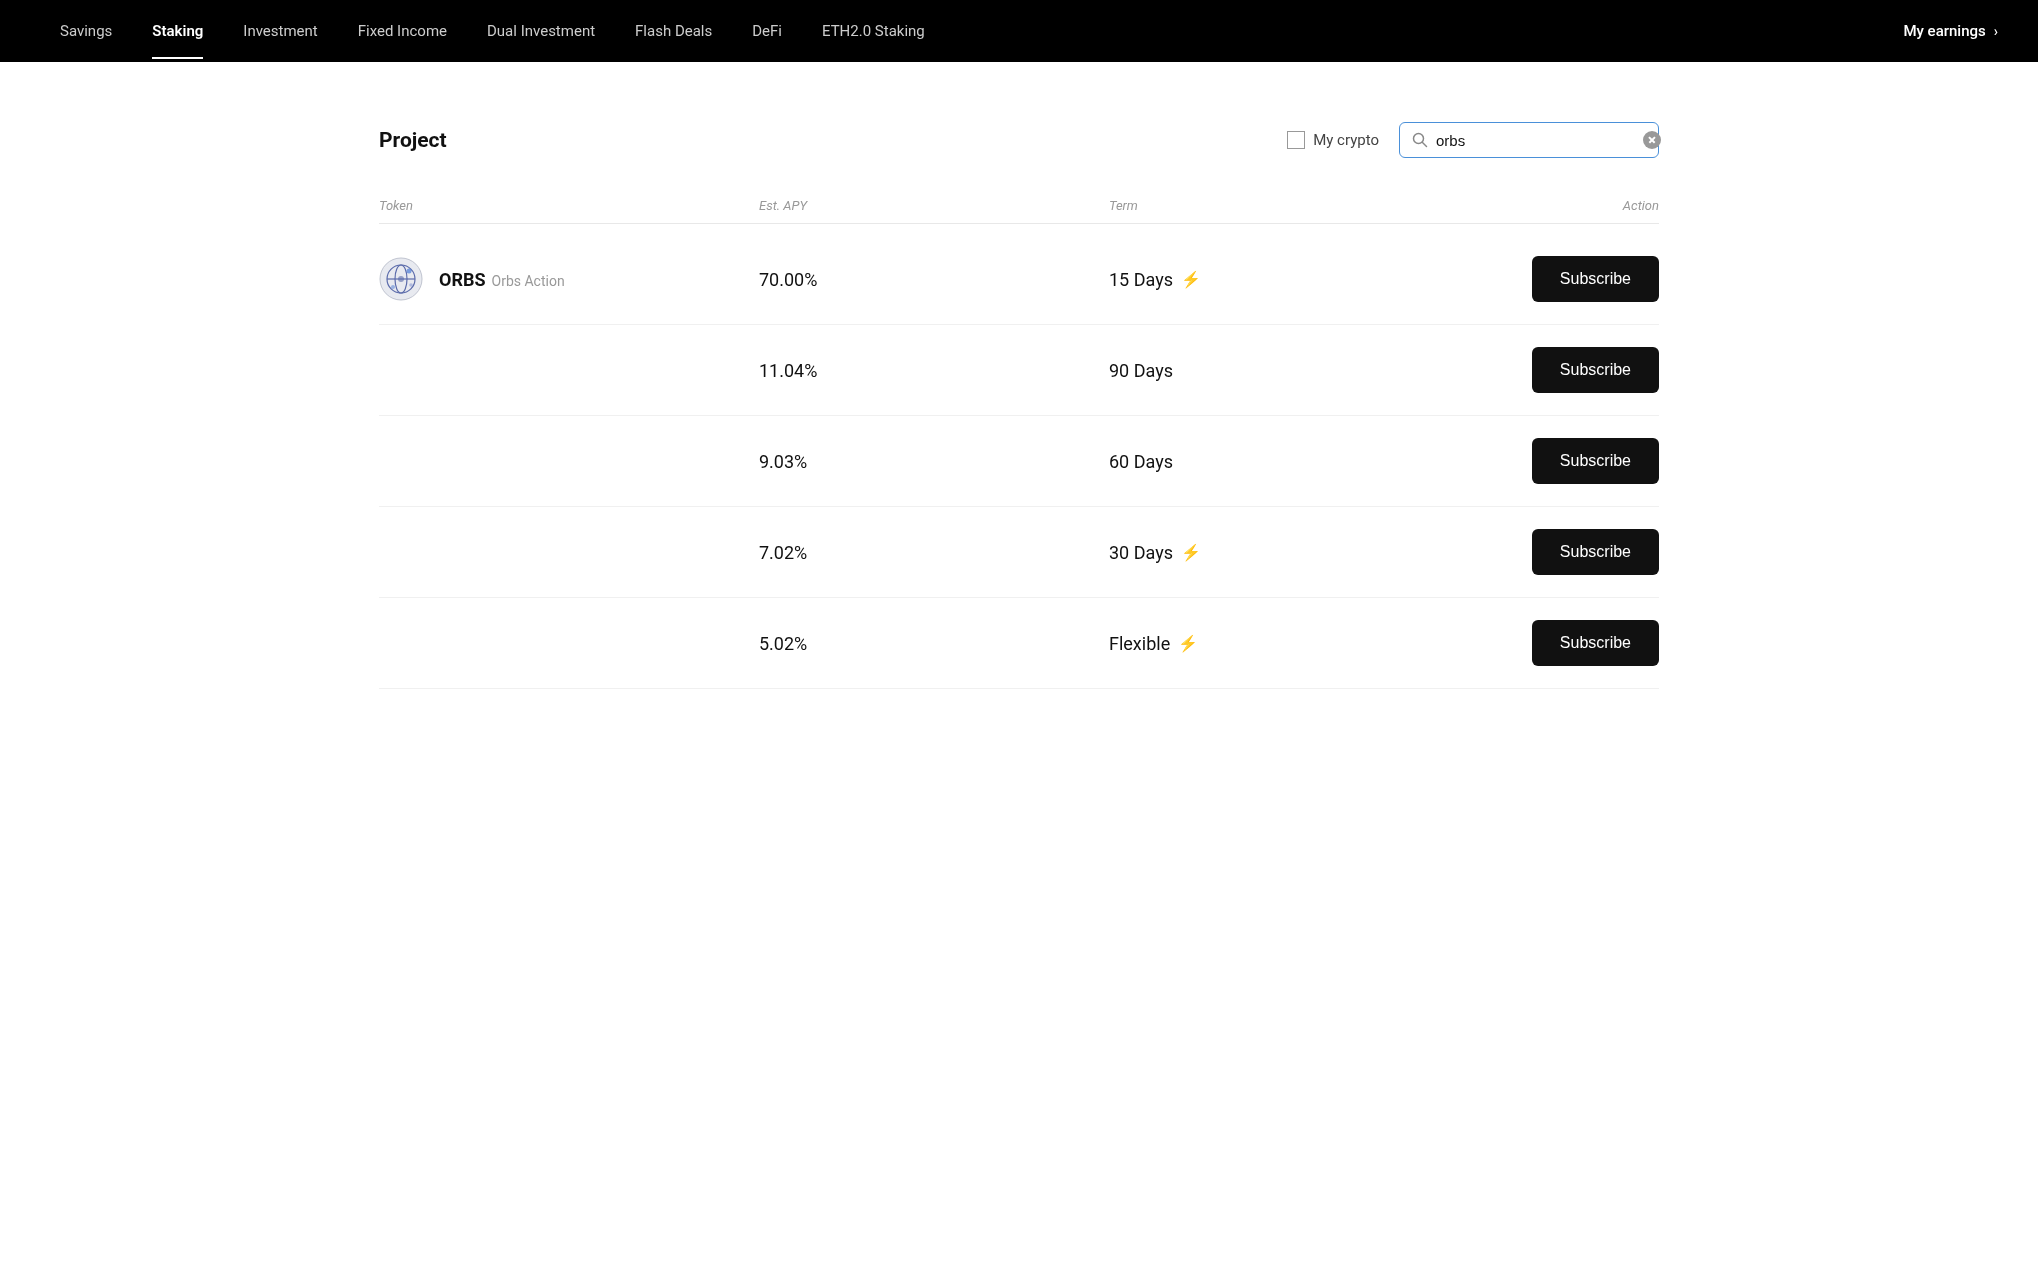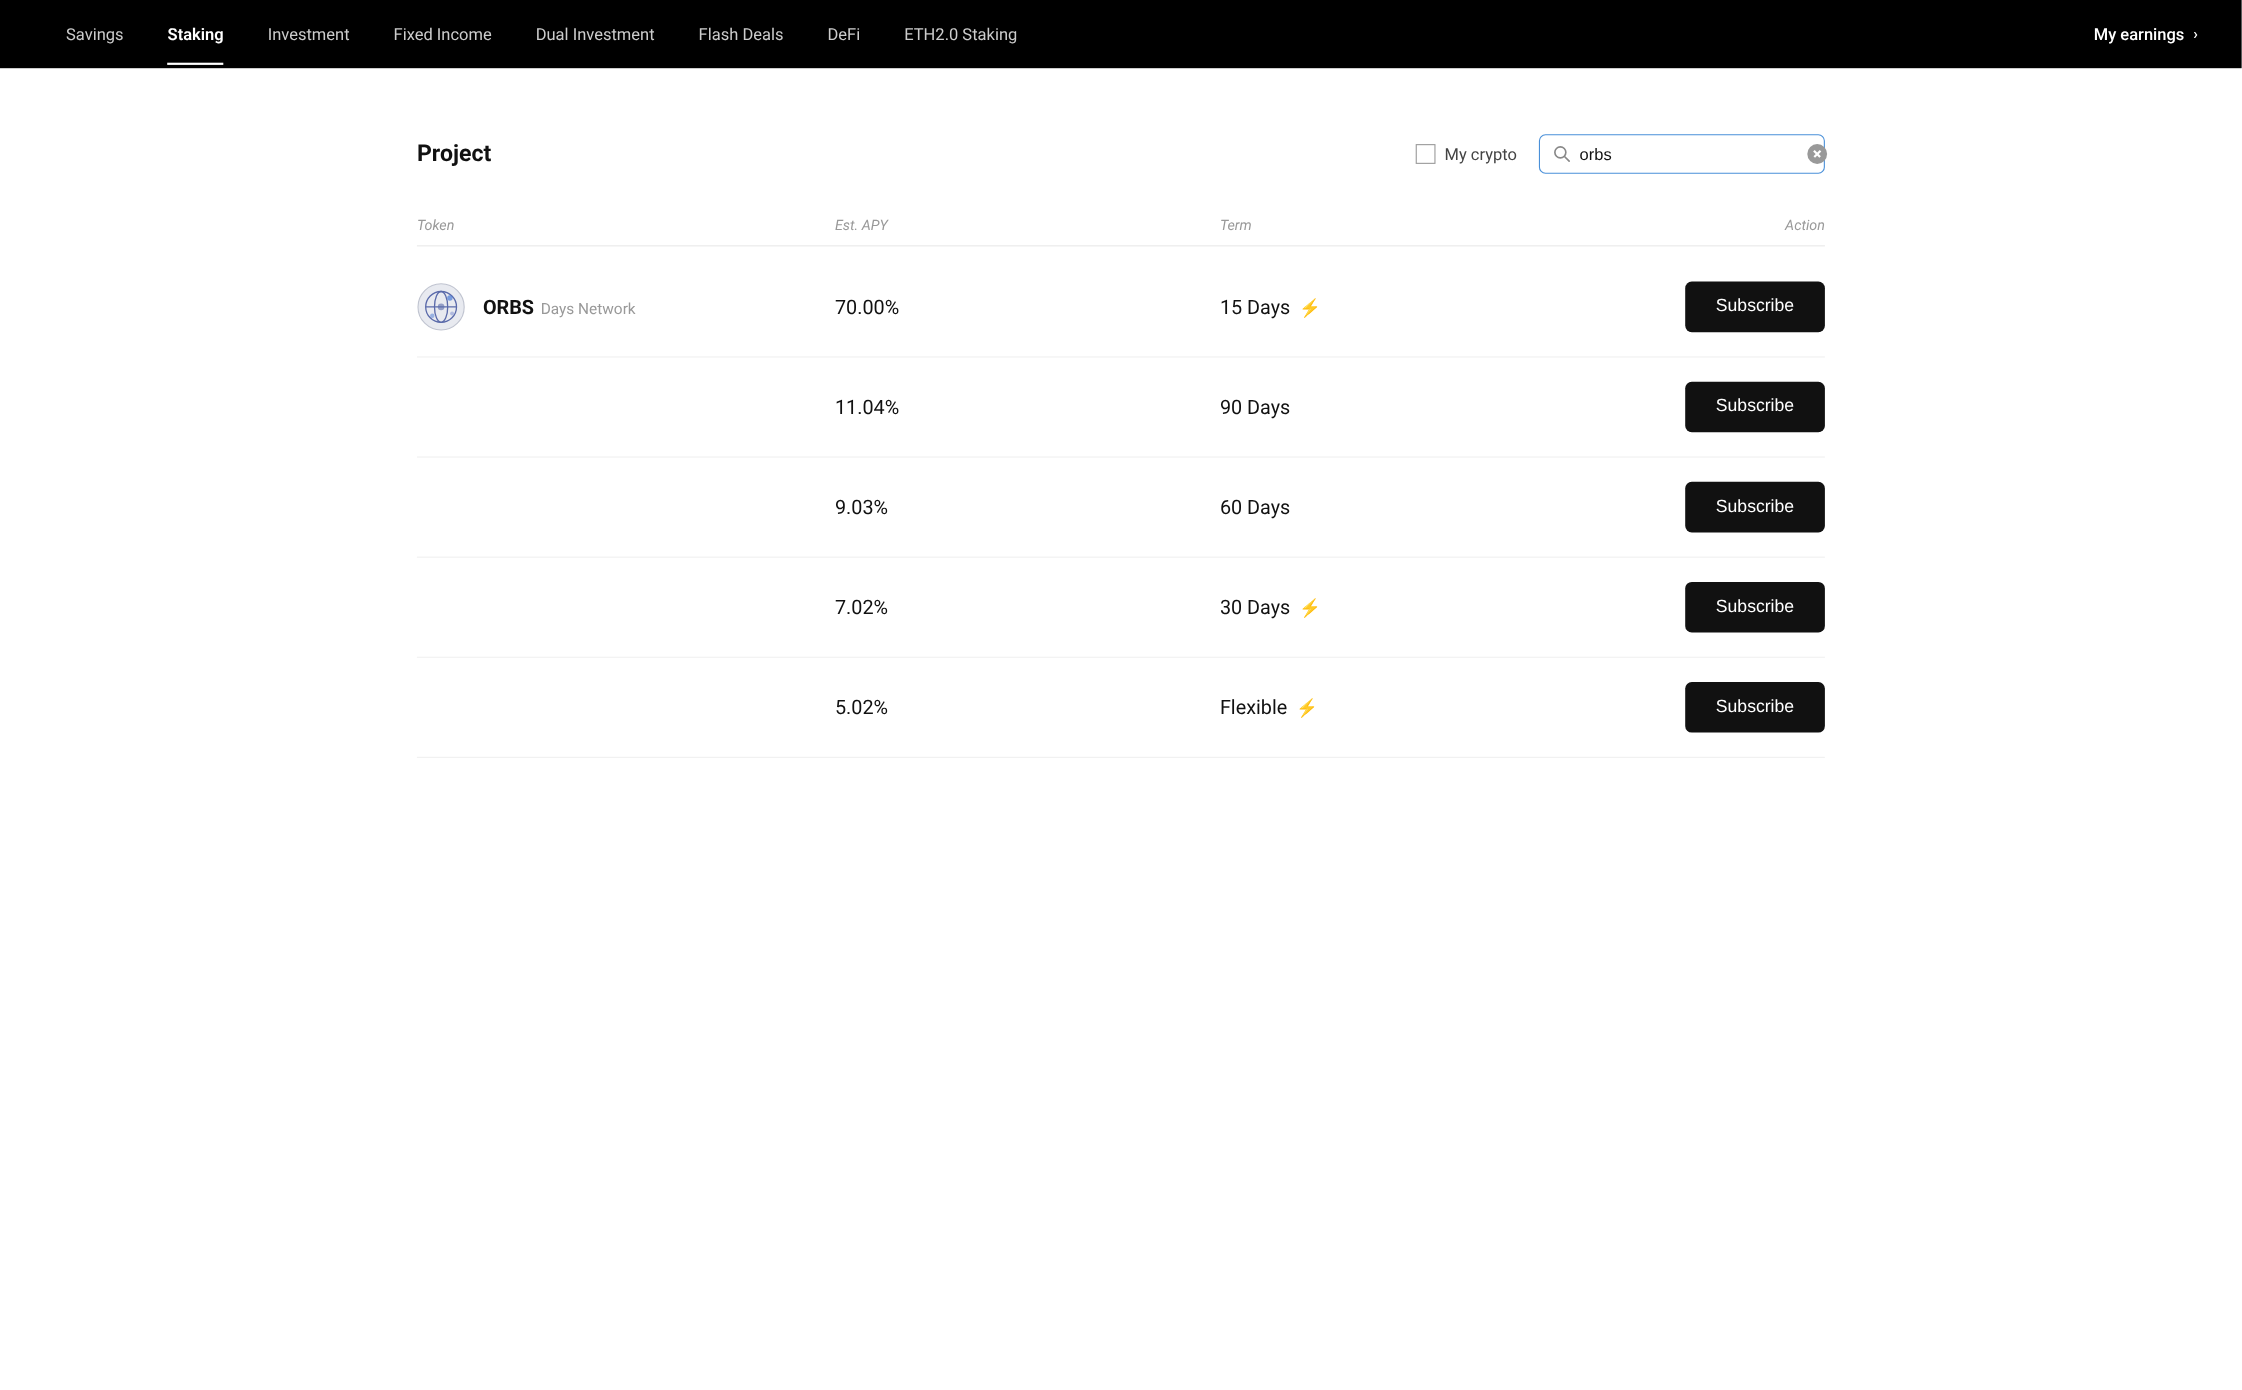--- a/index.html
+++ b/index.html
@@ -281,21 +281,21 @@
             <div class="token-icon"><svg viewBox="0 0 44 44" xmlns="http://www.w3.org/2000/svg">
       <circle cx="22" cy="22" r="21" fill="#e8eaf0" stroke="#c0c4d0" stroke-width="1"></circle>
       <circle cx="22" cy="22" r="14" fill="none" stroke="#5a6aaa" stroke-width="1.2"></circle>
       <ellipse cx="22" cy="22" rx="6" ry="14" fill="none" stroke="#5a6aaa" stroke-width="1.2"></ellipse>
       <line x1="8" y1="22" x2="36" y2="22" stroke="#5a6aaa" stroke-width="1.2"></line>
       <circle cx="22" cy="22" r="3" fill="#5a6aaa" opacity="0.6"></circle>
       <circle cx="30" cy="14" r="2.5" fill="#4a7ad4" opacity="0.7"></circle>
       <circle cx="14" cy="30" r="2" fill="#4a7ad4" opacity="0.5"></circle>
       <circle cx="32" cy="28" r="1.8" fill="#8a9ad4" opacity="0.6"></circle>
     </svg></div>
-            <div><span class="token-name">ORBS</span><span class="token-fullname">Days Network</span></div>
+            <div><span class="token-name">ORBS</span><span class="token-fullname">Orbs Action</span></div>
           </div>
           <div class="apy-cell">70.00%</div>
           <div class="term-cell">
             <span>15 Days</span>
             <span class="flash-icon">⚡</span>
           </div>
           <div class="action-cell">
             <button class="subscribe-btn">Subscribe</button>
           </div>
         </div>

